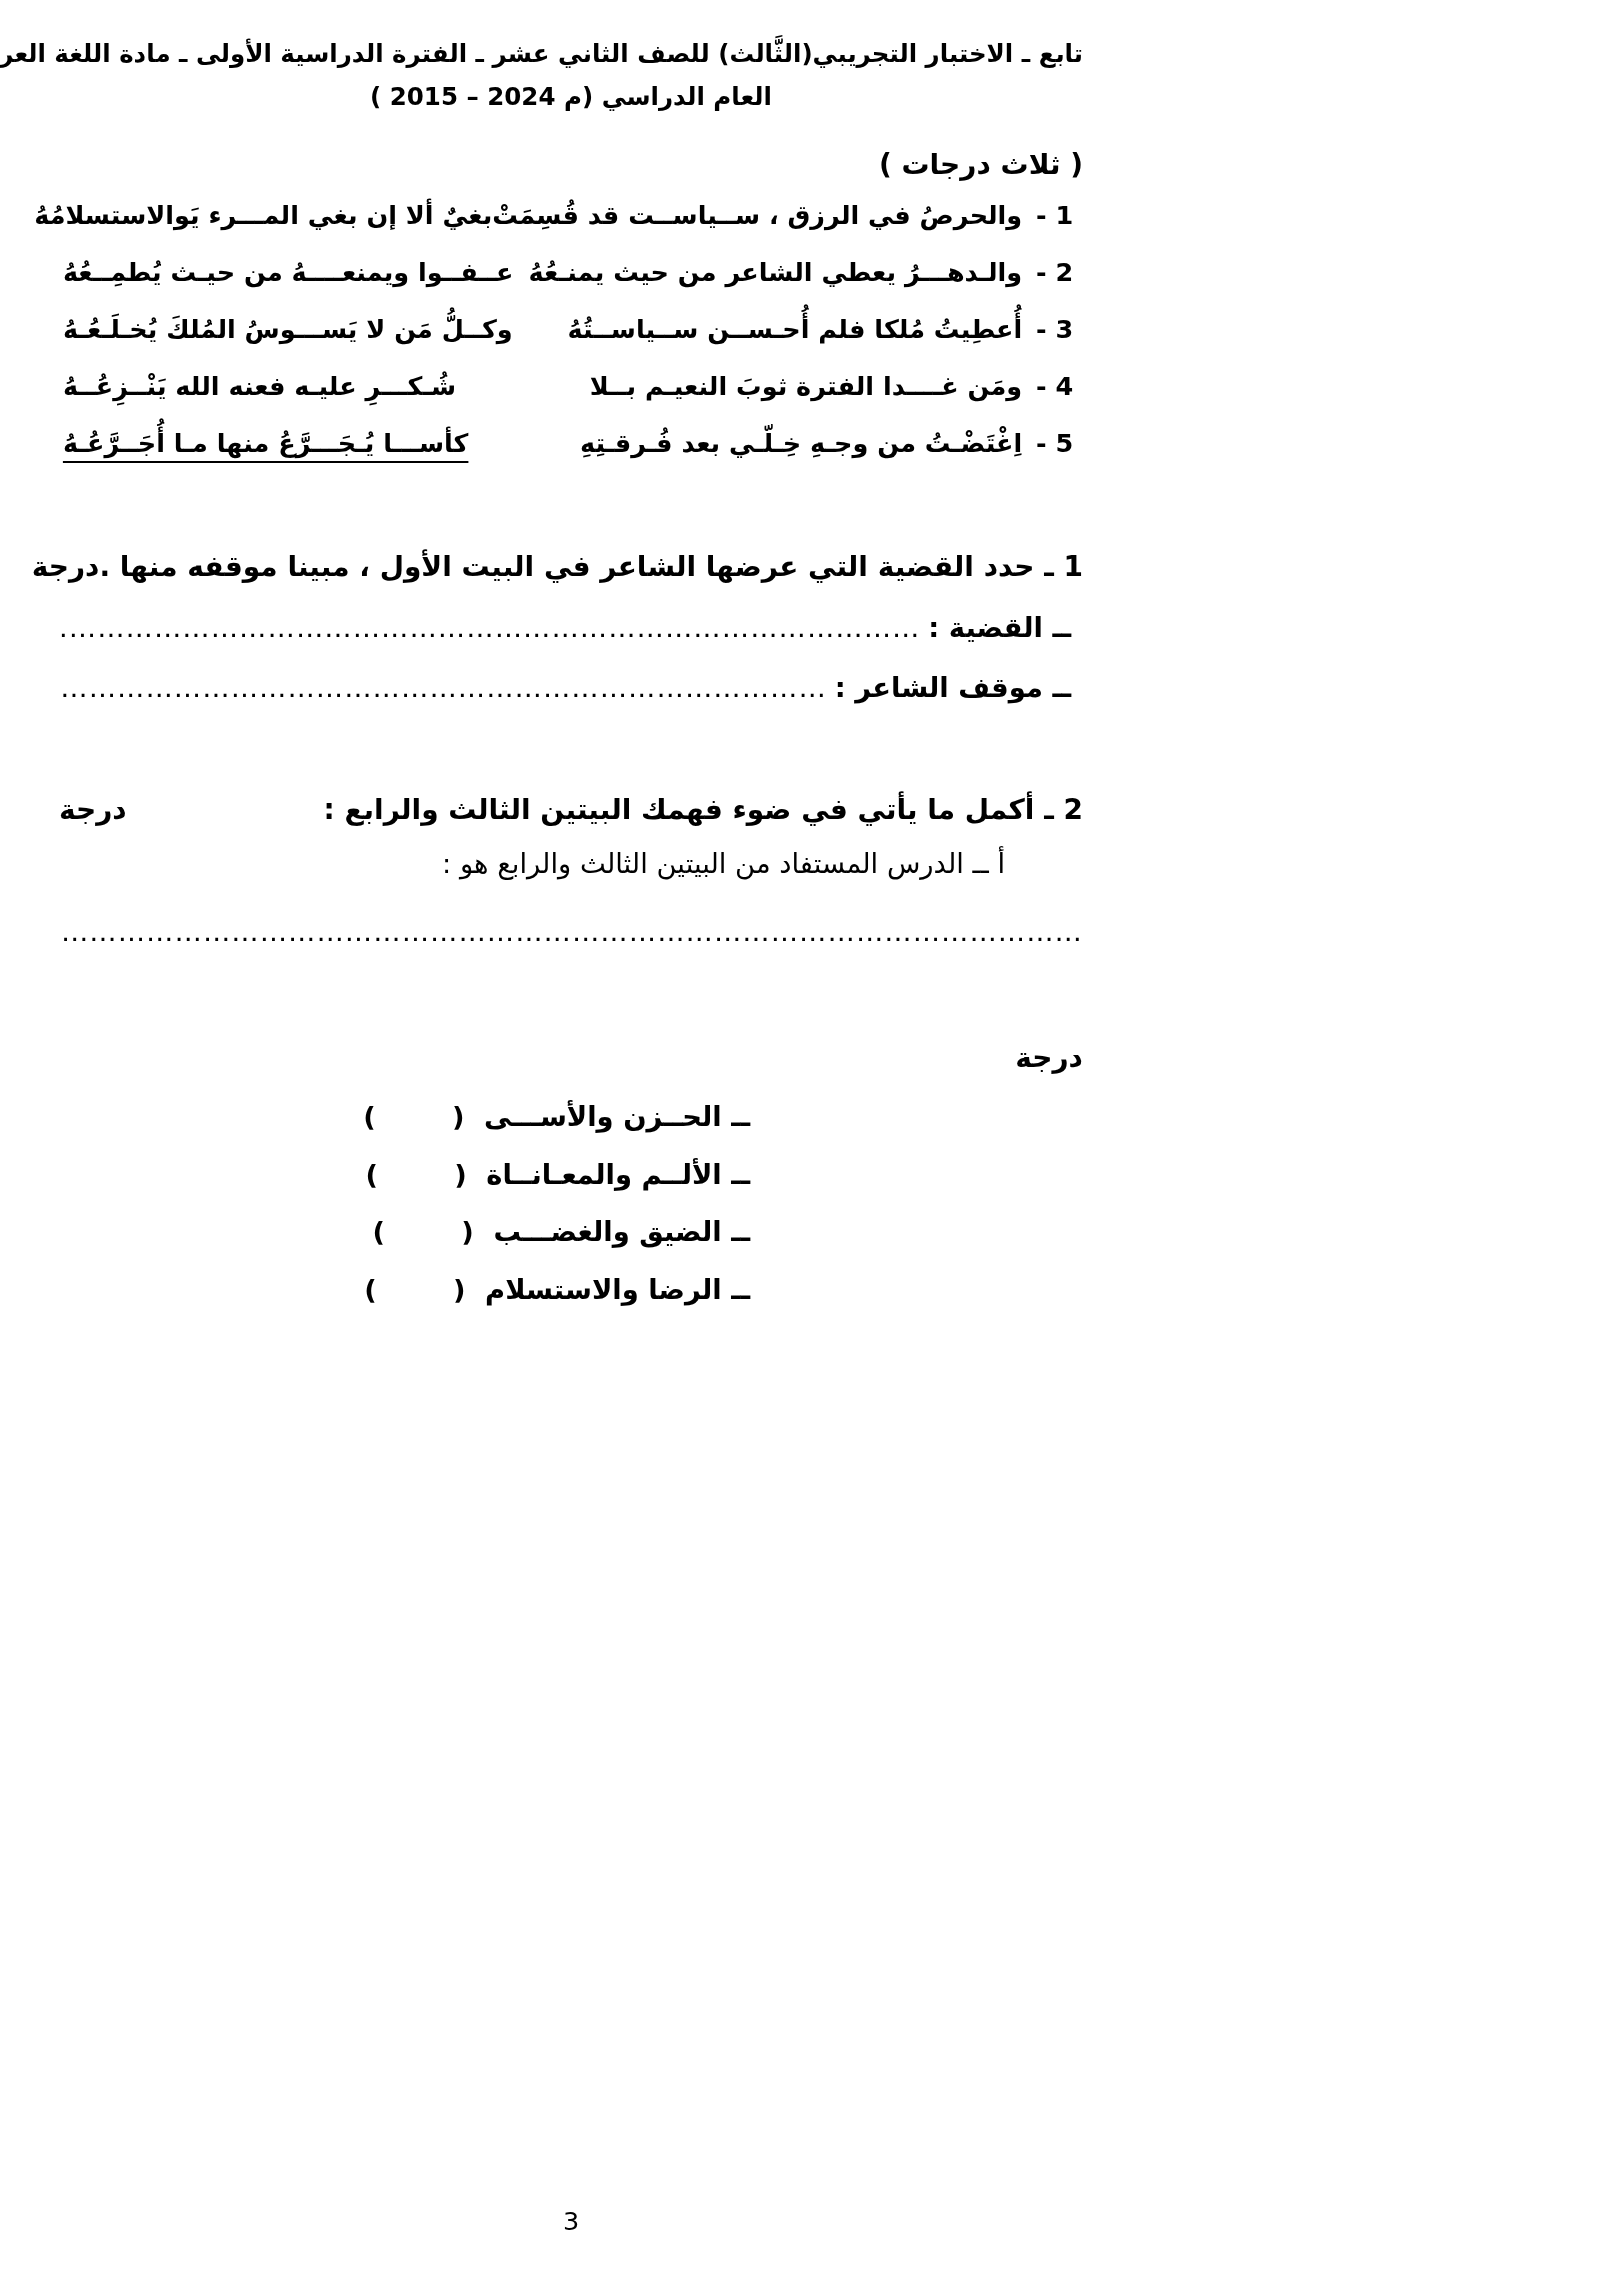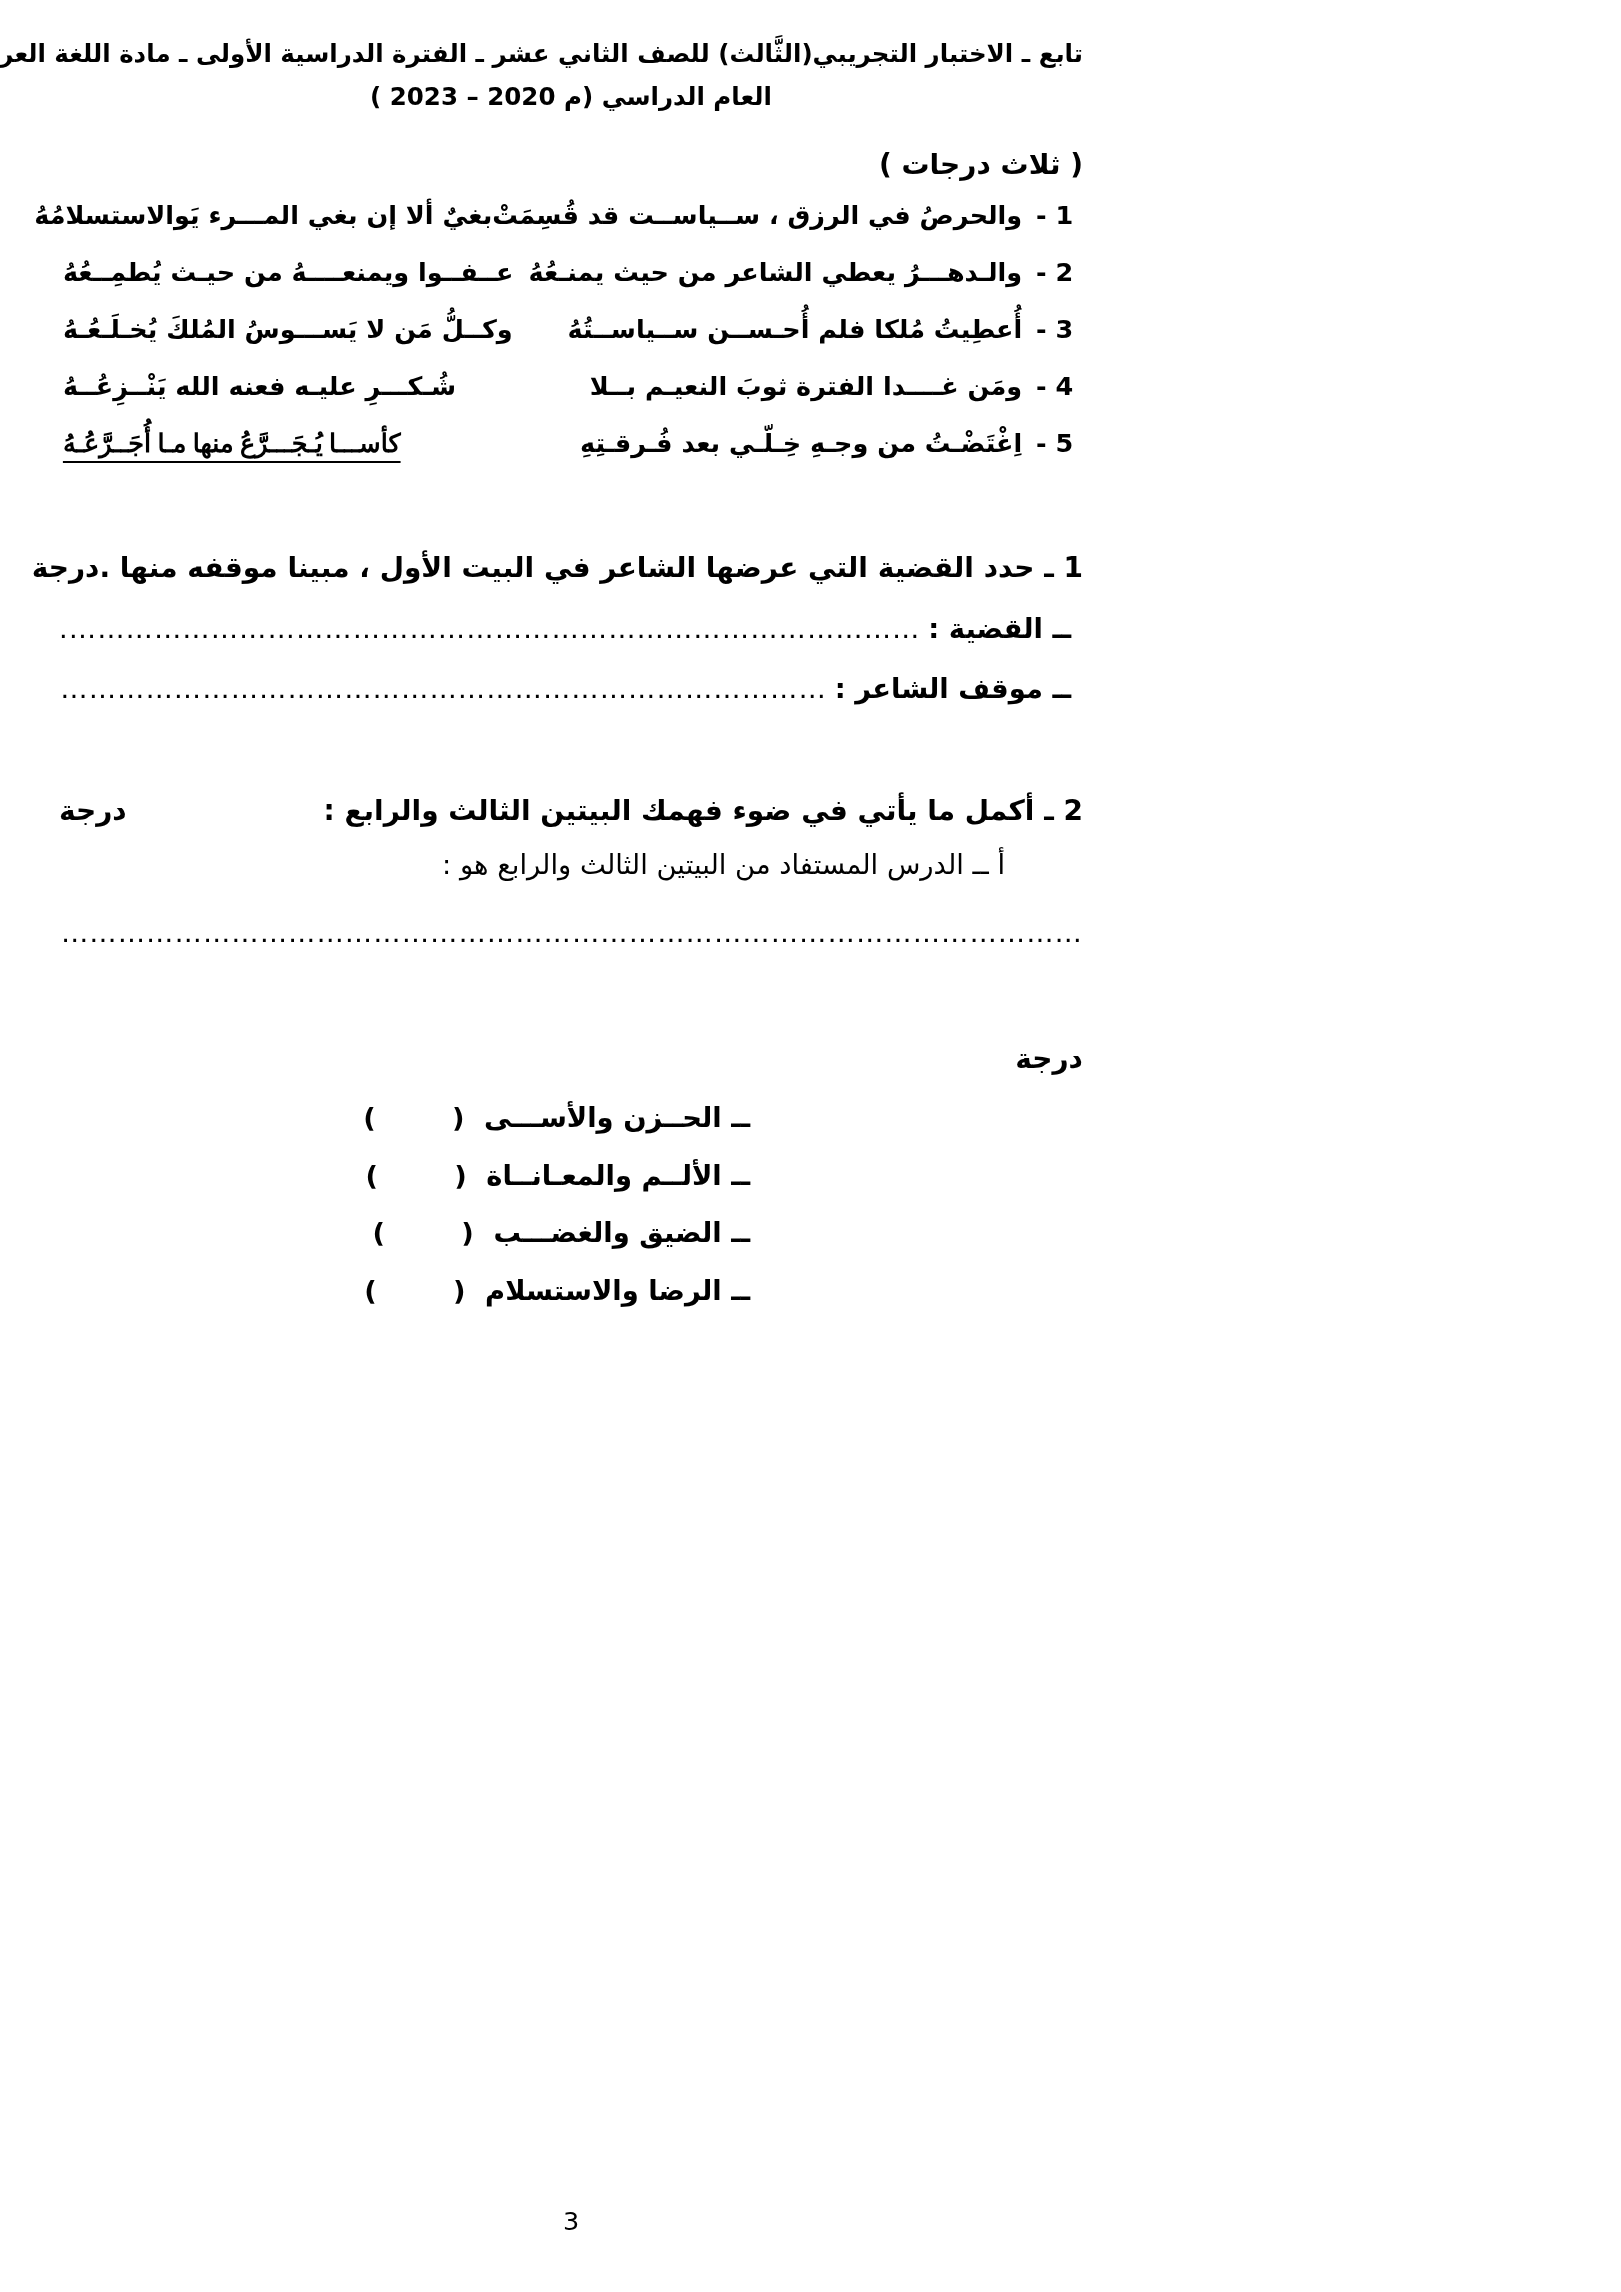--- a/index.html
+++ b/index.html
@@ -49,21 +49,20 @@
     font-weight: bold;
     line-height: 1.9;
   }
   .verse-start { display: flex; align-items: baseline; white-space: nowrap; }
   .verse-num { min-width: 51px; flex: none; }
   .hemistich { white-space: nowrap; }
   .hemistich.underlined {
     text-decoration: underline;
     text-underline-offset: 8.8px;
     text-decoration-thickness: 2px;
-    font-family: Liberation Serif, serif;
   }
   
   .part-1 { margin-top: 82px; }
   .part-2 { margin-top: 90px; }
   .part-2b { margin-top: 94px; }
   .answer-line {
     display: flex;
     align-items: baseline;
     margin-top: 29px;
     font-size: 27.4px;
@@ -116,21 +115,21 @@
 </style>
 </head>
 <body>
 
 <div class="content">
 
   <div class="header">
     <div class="header-line">تابع ـ الاختبار التجريبي(الثَّالث) للصف الثاني عشر ـ الفترة الدراسية الأولى ـ مادة اللغة العربية</div>
     <div class="header-line">
       <span>العام الدراسي</span>
-      <span dir="ltr">( 2023 – 2020 م)</span>
+      <span dir="ltr">( 2015 – 2024 م)</span>
     </div>
   </div>
 
   <div class="row-between q3-row">
     <span class="marks">( ثلاث درجات )</span>
   </div>
 
   <div class="verses">
 
     <div class="verse-row">

